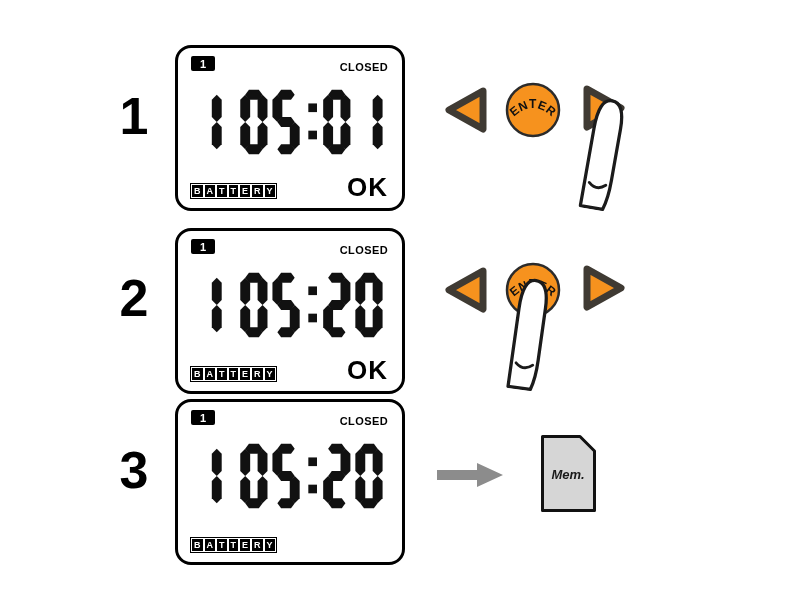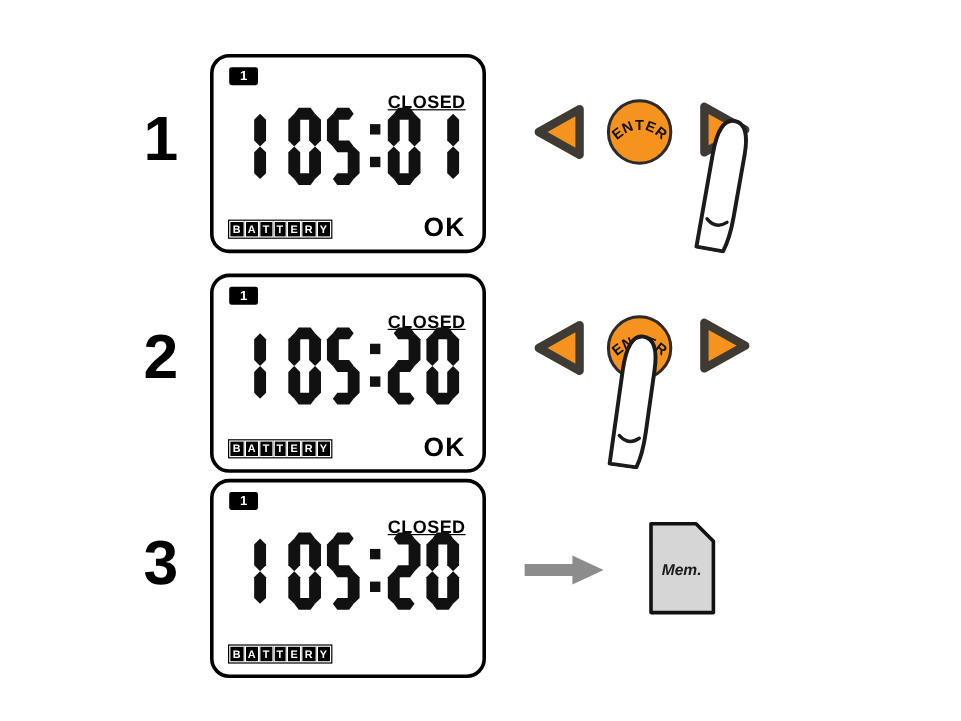--- a/index.html
+++ b/index.html
@@ -14,38 +14,38 @@
   .lcd{
     position:absolute;width:224px;height:160px;background:#fff;
     border:3px solid #000;border-radius:16px;
   }
   .badge{
     position:absolute;left:13px;top:8px;width:24px;height:15px;
     background:#000;color:#fff;font-size:11px;font-weight:bold;
     display:flex;align-items:center;justify-content:center;border-radius:2px;
   }
   .closed{
-    position:absolute;right:14px;top:29px;
-    font-size:15px;font-weight:800;letter-spacing:.4px;text-decoration:underline;
+    position:absolute;right:14px;top:13px;
+    font-size:11px;font-weight:800;letter-spacing:.4px;
   }
   .display{
     position:absolute;left:14px;right:12px;top:36px;height:76px;
     display:flex;align-items:center;justify-content:center;
   }
   .display svg{width:100%;height:100%;}
   .battery{
     position:absolute;left:12px;bottom:9px;display:flex;background:#000;padding:1px;
   }
   .battery .lb{
     color:#fff;font-size:9px;font-weight:bold;border:1px solid #fff;
     padding:1px 2px;line-height:10px;
   }
   .ok{
     position:absolute;right:14px;bottom:5px;
-    font-size:22px;font-weight:800;letter-spacing:1px;
+    font-size:26px;font-weight:800;letter-spacing:1px;
   }
   .btn,.graphic{position:absolute;}
   .finger{position:absolute;}
 </style>
 </head>
 <body>
 
 <div class="canvas">
 
   <div class="step-num" style="left:112px;top:90px;">1</div>

